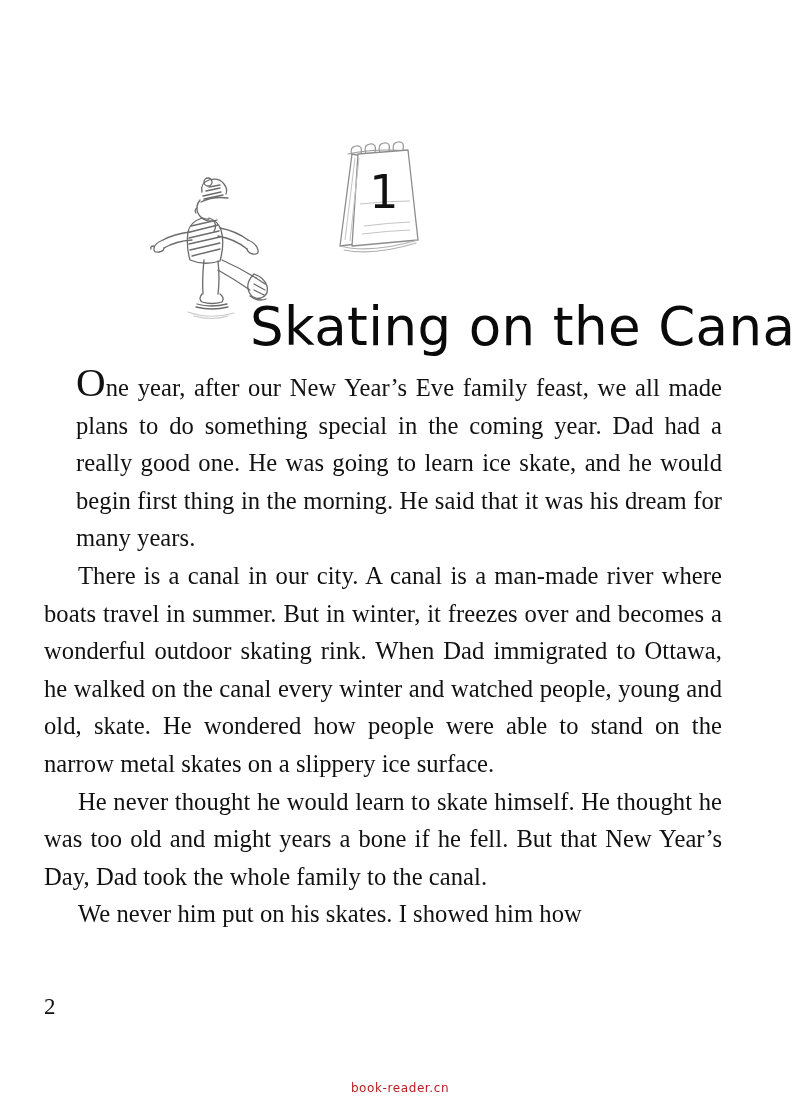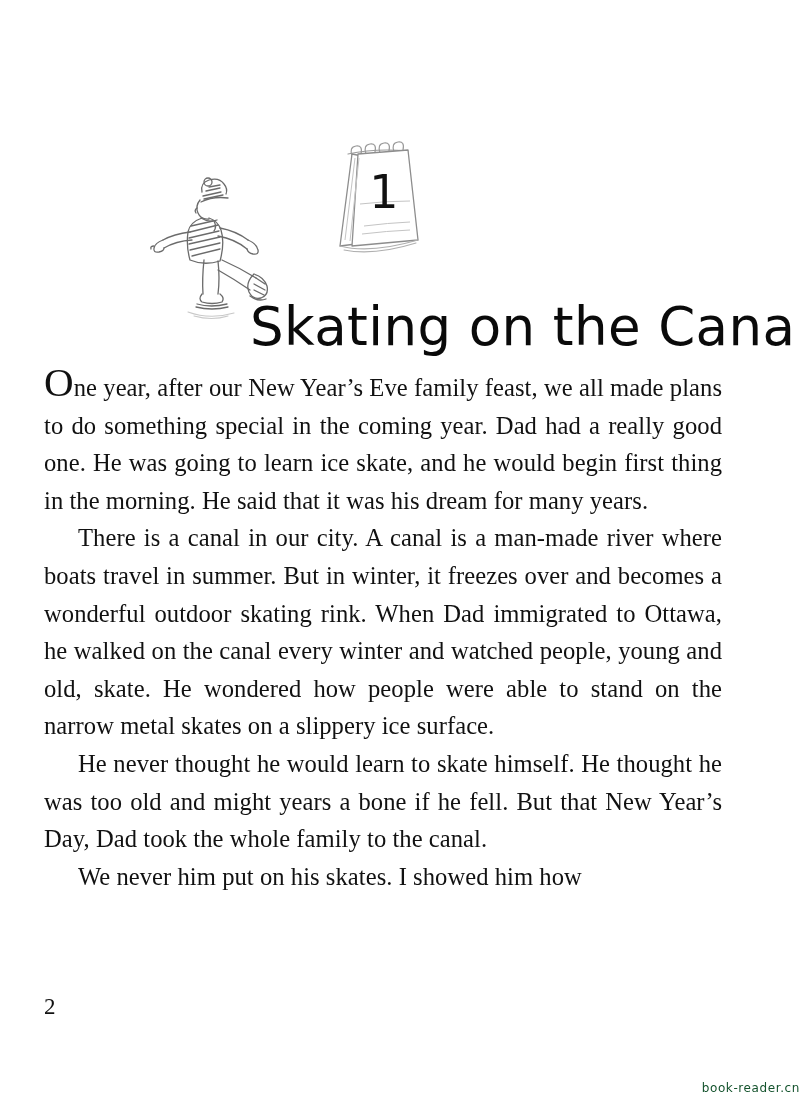--- a/index.html
+++ b/index.html
@@ -73,20 +73,21 @@
     font-size: 24.6px;
     line-height: 37.6px;
     text-align: justify;
     text-indent: 34px;
     color: #111111;
     letter-spacing: 0.05px;
   }
 
   .para.first {
     text-indent: 0;
+    margin-left: 32px;
   }
 
   .para.first::first-letter {
     font-size: 41px;
     line-height: 36px;
   }
 
   
   .folio {
     position: absolute;
@@ -94,25 +95,25 @@
     top: 994px;
     font-size: 23px;
     color: #111111;
   }
 
   .watermark {
     position: absolute;
     left: 0;
     top: 1081px;
     width: 800px;
-    text-align: right;
+    text-align: center;
     font-family: "DejaVu Sans", "Liberation Sans", sans-serif;
     font-size: 12px;
     letter-spacing: 0.6px;
-    color: #14532d;
+    color: #b91c1c;
   }
 </style>
 </head>
 <body>
 
 <div class="page">
 
   <div class="chapter-header">
 
     <div class="skater-illustration">

